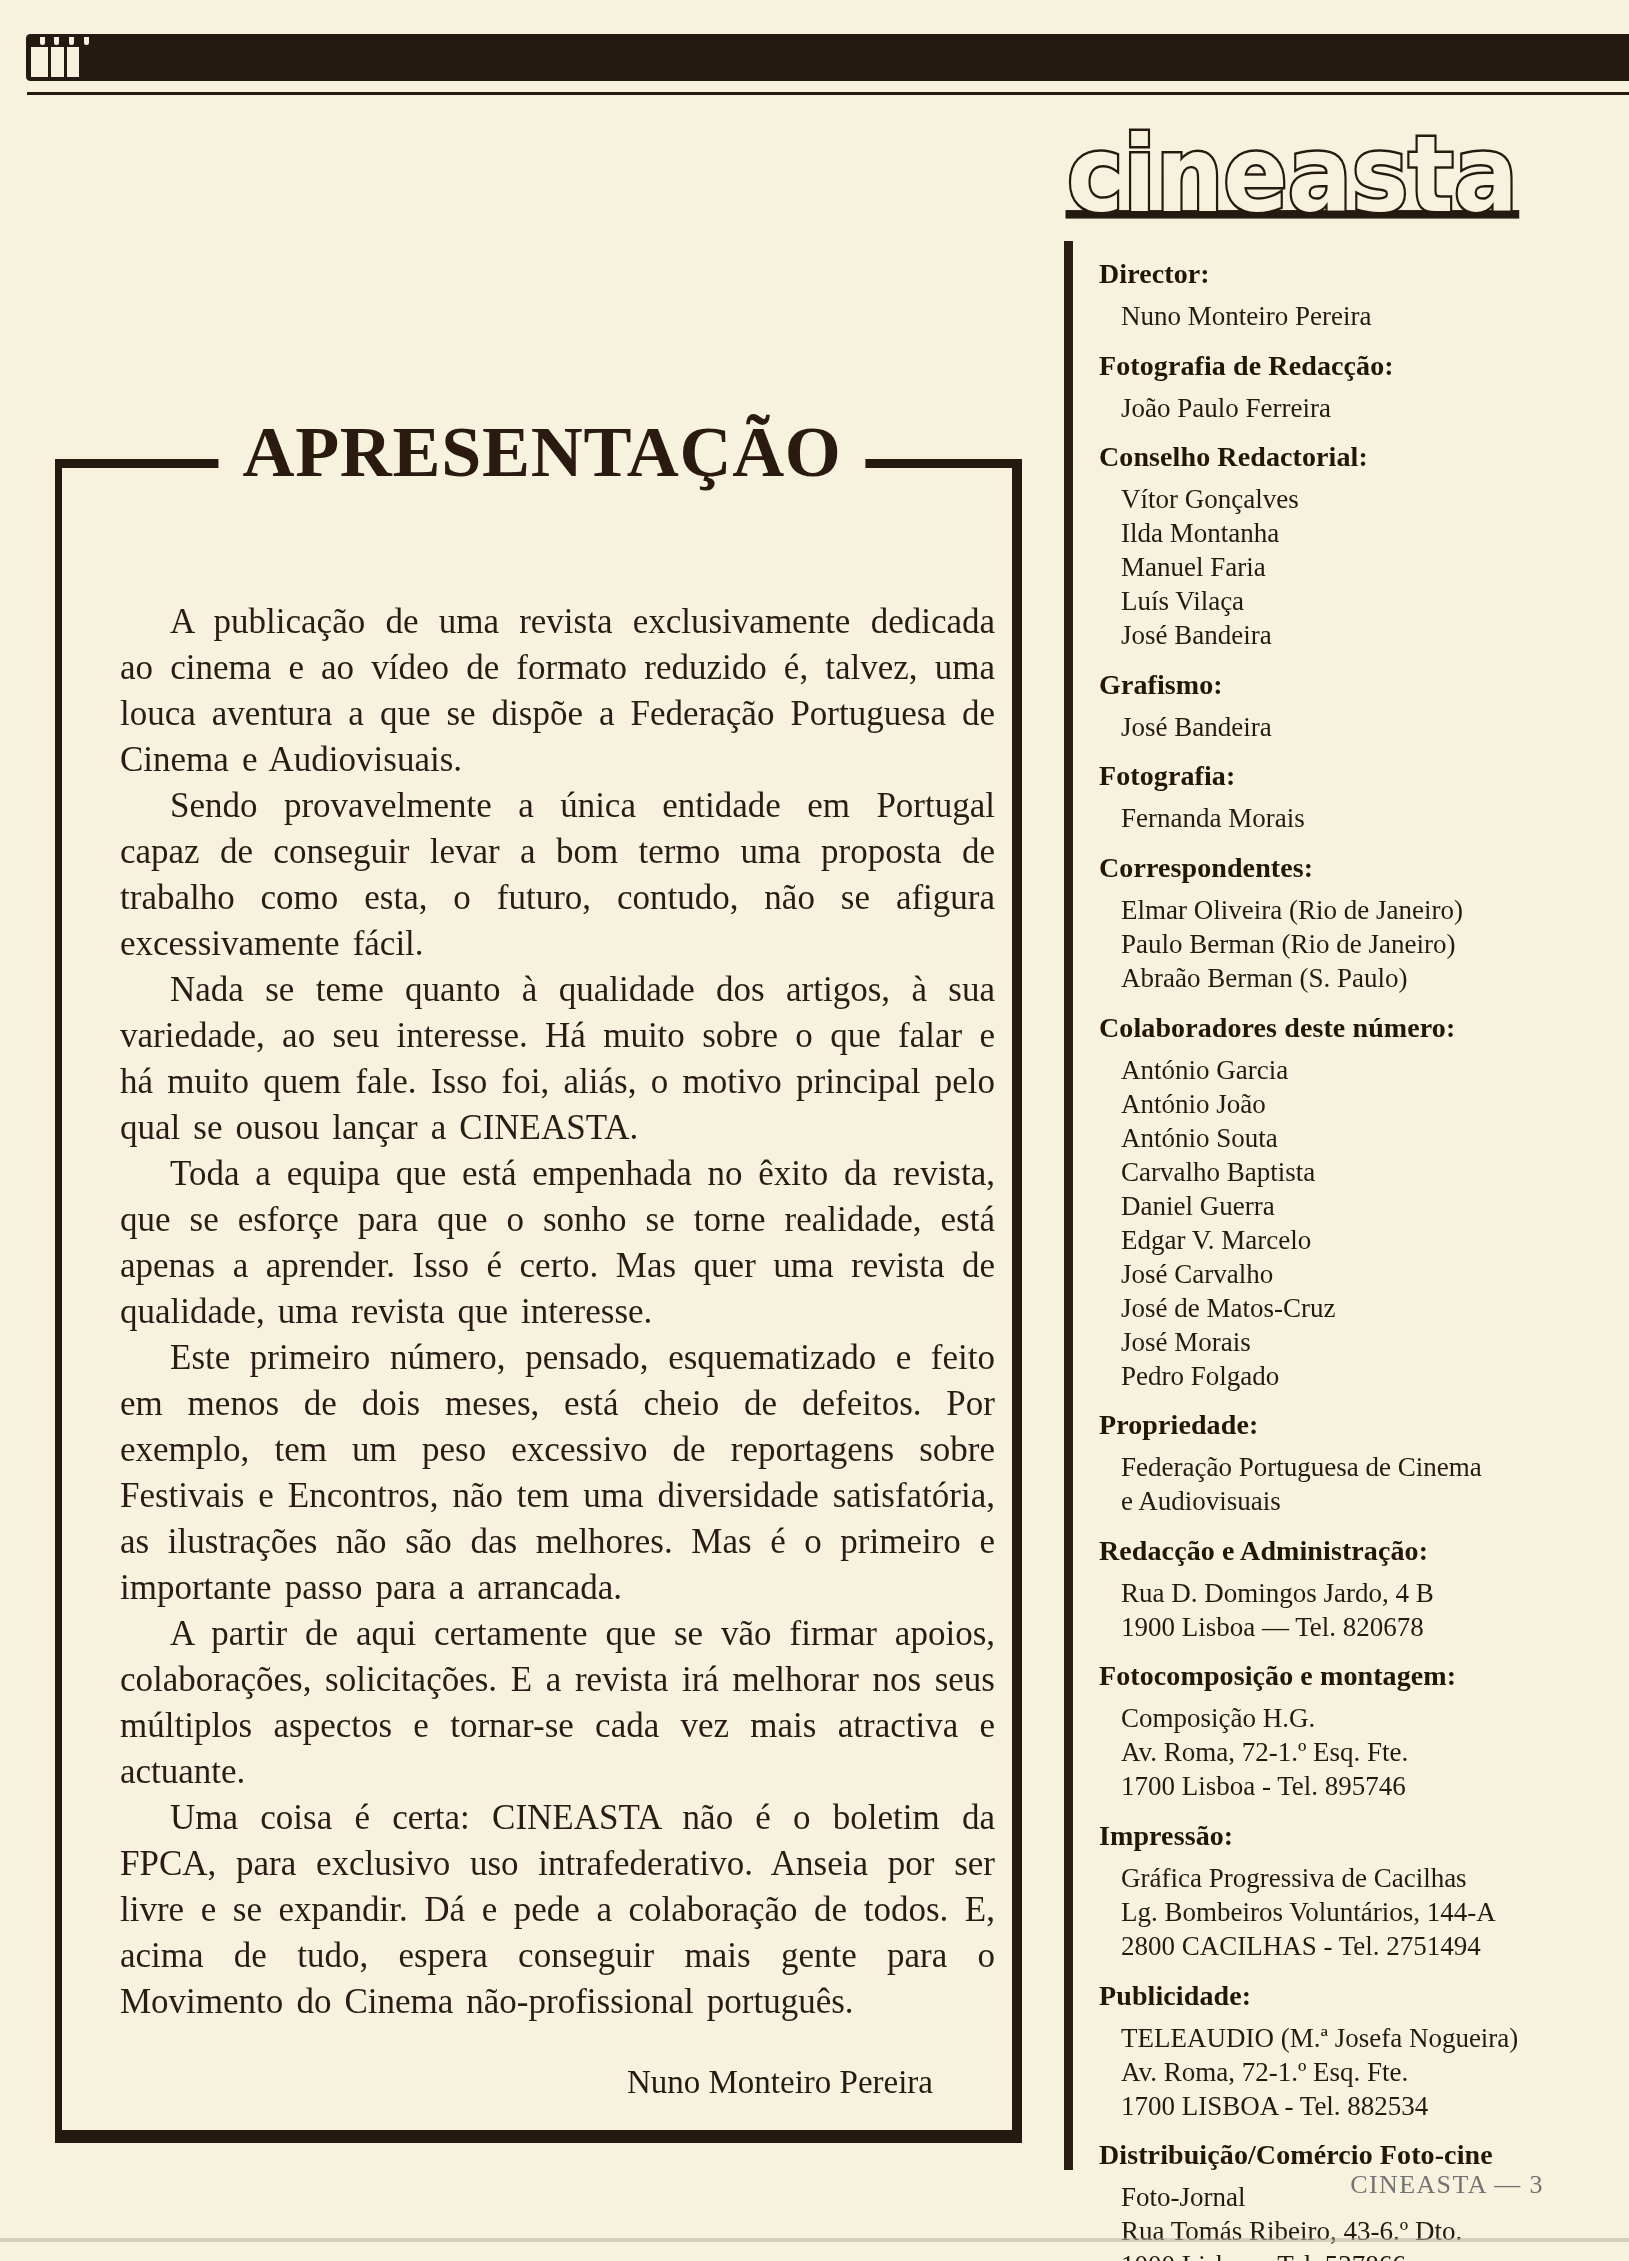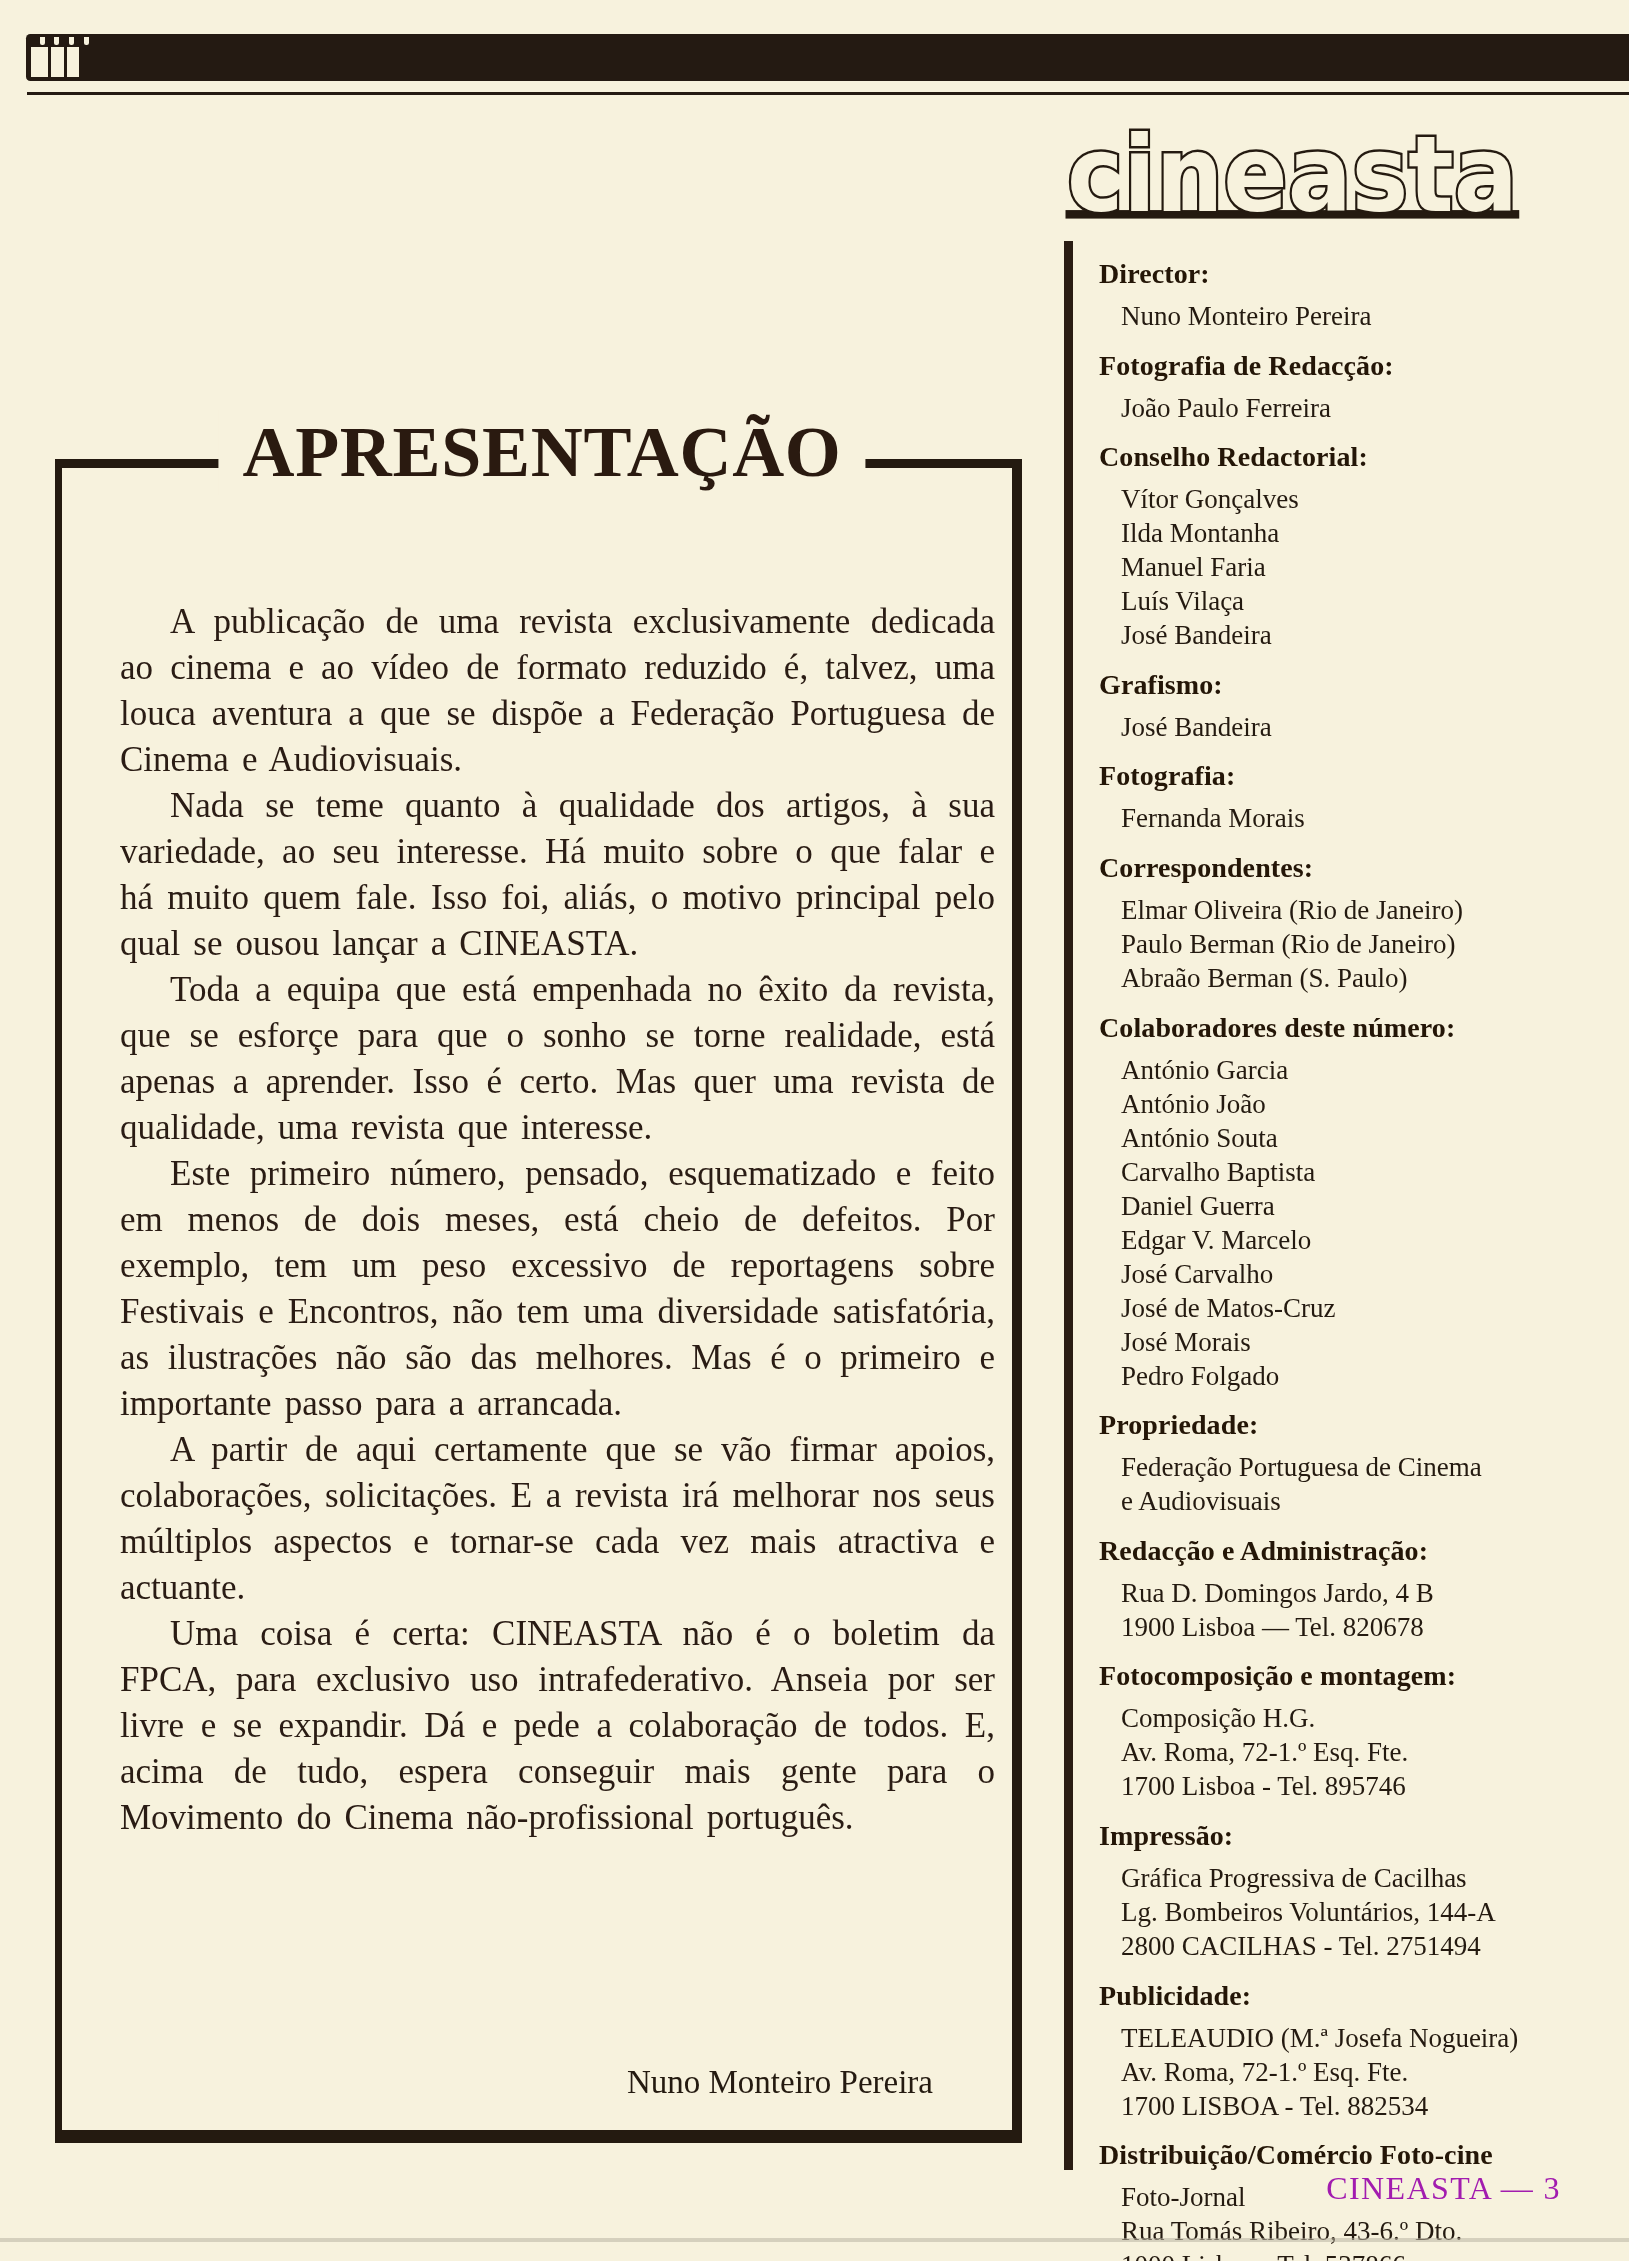--- a/index.html
+++ b/index.html
@@ -69,22 +69,22 @@
     text-align:justify;word-spacing:4.3px;color:#2a1c14;
   }
   .article-body p{margin:0;text-indent:50px;}
   .signature{
     position:absolute;left:120px;top:2064px;width:875px;
     padding-right:62px;box-sizing:border-box;
     text-align:right;font-size:33px;color:#241a10;
   }
   
   .page-footer{
-    position:absolute;right:68px;top:2170px;
-    font-size:32px;letter-spacing:1.4px;color:#a21caf;
+    position:absolute;right:85px;top:2170px;
+    font-size:26px;letter-spacing:1.4px;color:#737373;
   }
   .scan-edge{
     position:absolute;left:0;top:2238px;width:100%;height:4.3px;
     background:#b9b4a2;opacity:.55;
   }
 </style>
 </head>
 <body>
 
 <div class="filmstrip">
@@ -265,20 +265,21 @@
 <div class="box-left"></div>
 <div class="box-right"></div>
 <div class="box-bottom"></div>
 
 <h1 class="article-title">APRESENTAÇÃO</h1>
 
 <div class="article-body">
 
     <p>A publicação de uma revista exclusivamente dedicada ao cinema e ao vídeo de formato reduzido é, talvez, uma louca aventura a que se dispõe a Federação Portuguesa de Cinema e Audiovisuais.</p>
 
+    <p>Sendo provavelmente a única entidade em Portugal capaz de conseguir levar a bom termo uma proposta de trabalho como esta, o futuro, contudo, não se afigura excessivamente fácil.</p>
 
     <p>Nada se teme quanto à qualidade dos artigos, à sua variedade, ao seu interesse. Há muito sobre o que falar e há muito quem fale. Isso foi, aliás, o motivo principal pelo qual se ousou lançar a CINEASTA.</p>
 
     <p>Toda a equipa que está empenhada no êxito da revista, que se esforçe para que o sonho se torne realidade, está apenas a aprender. Isso é certo. Mas quer uma revista de qualidade, uma revista que interesse.</p>
 
     <p>Este primeiro número, pensado, esquematizado e feito em menos de dois meses, está cheio de defeitos. Por exemplo, tem um peso excessivo de reportagens sobre Festivais e Encontros, não tem uma diversidade satisfatória, as ilustrações não são das melhores. Mas é o primeiro e importante passo para a arrancada.</p>
 
     <p>A partir de aqui certamente que se vão firmar apoios, colaborações, solicitações. E a revista irá melhorar nos seus múltiplos aspectos e tornar-se cada vez mais atractiva e actuante.</p>
 
     <p>Uma coisa é certa: CINEASTA não é o boletim da FPCA, para exclusivo uso intrafederativo. Anseia por ser livre e se expandir. Dá e pede a colaboração de todos. E, acima de tudo, espera conseguir mais gente para o Movimento do Cinema não-profissional português.</p>

